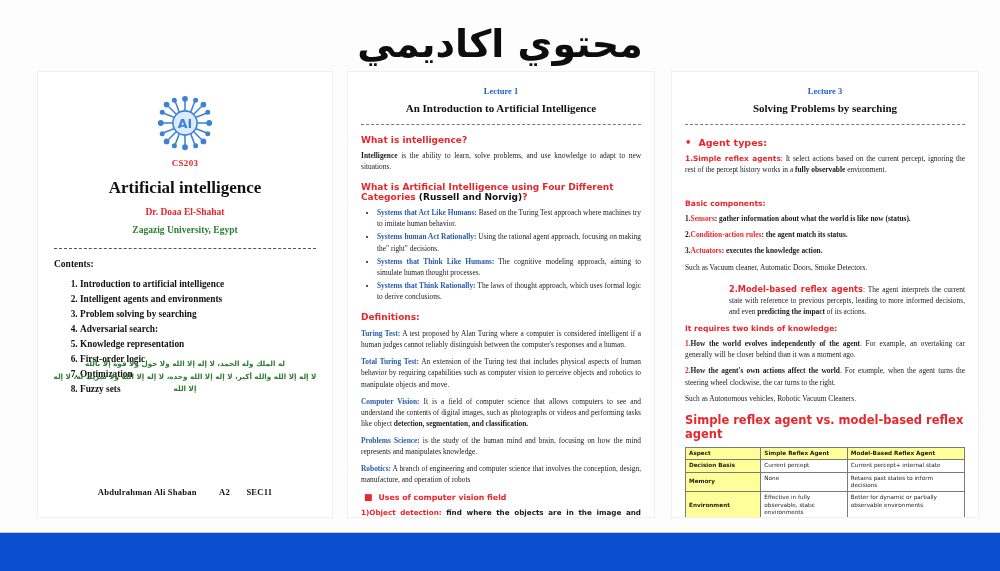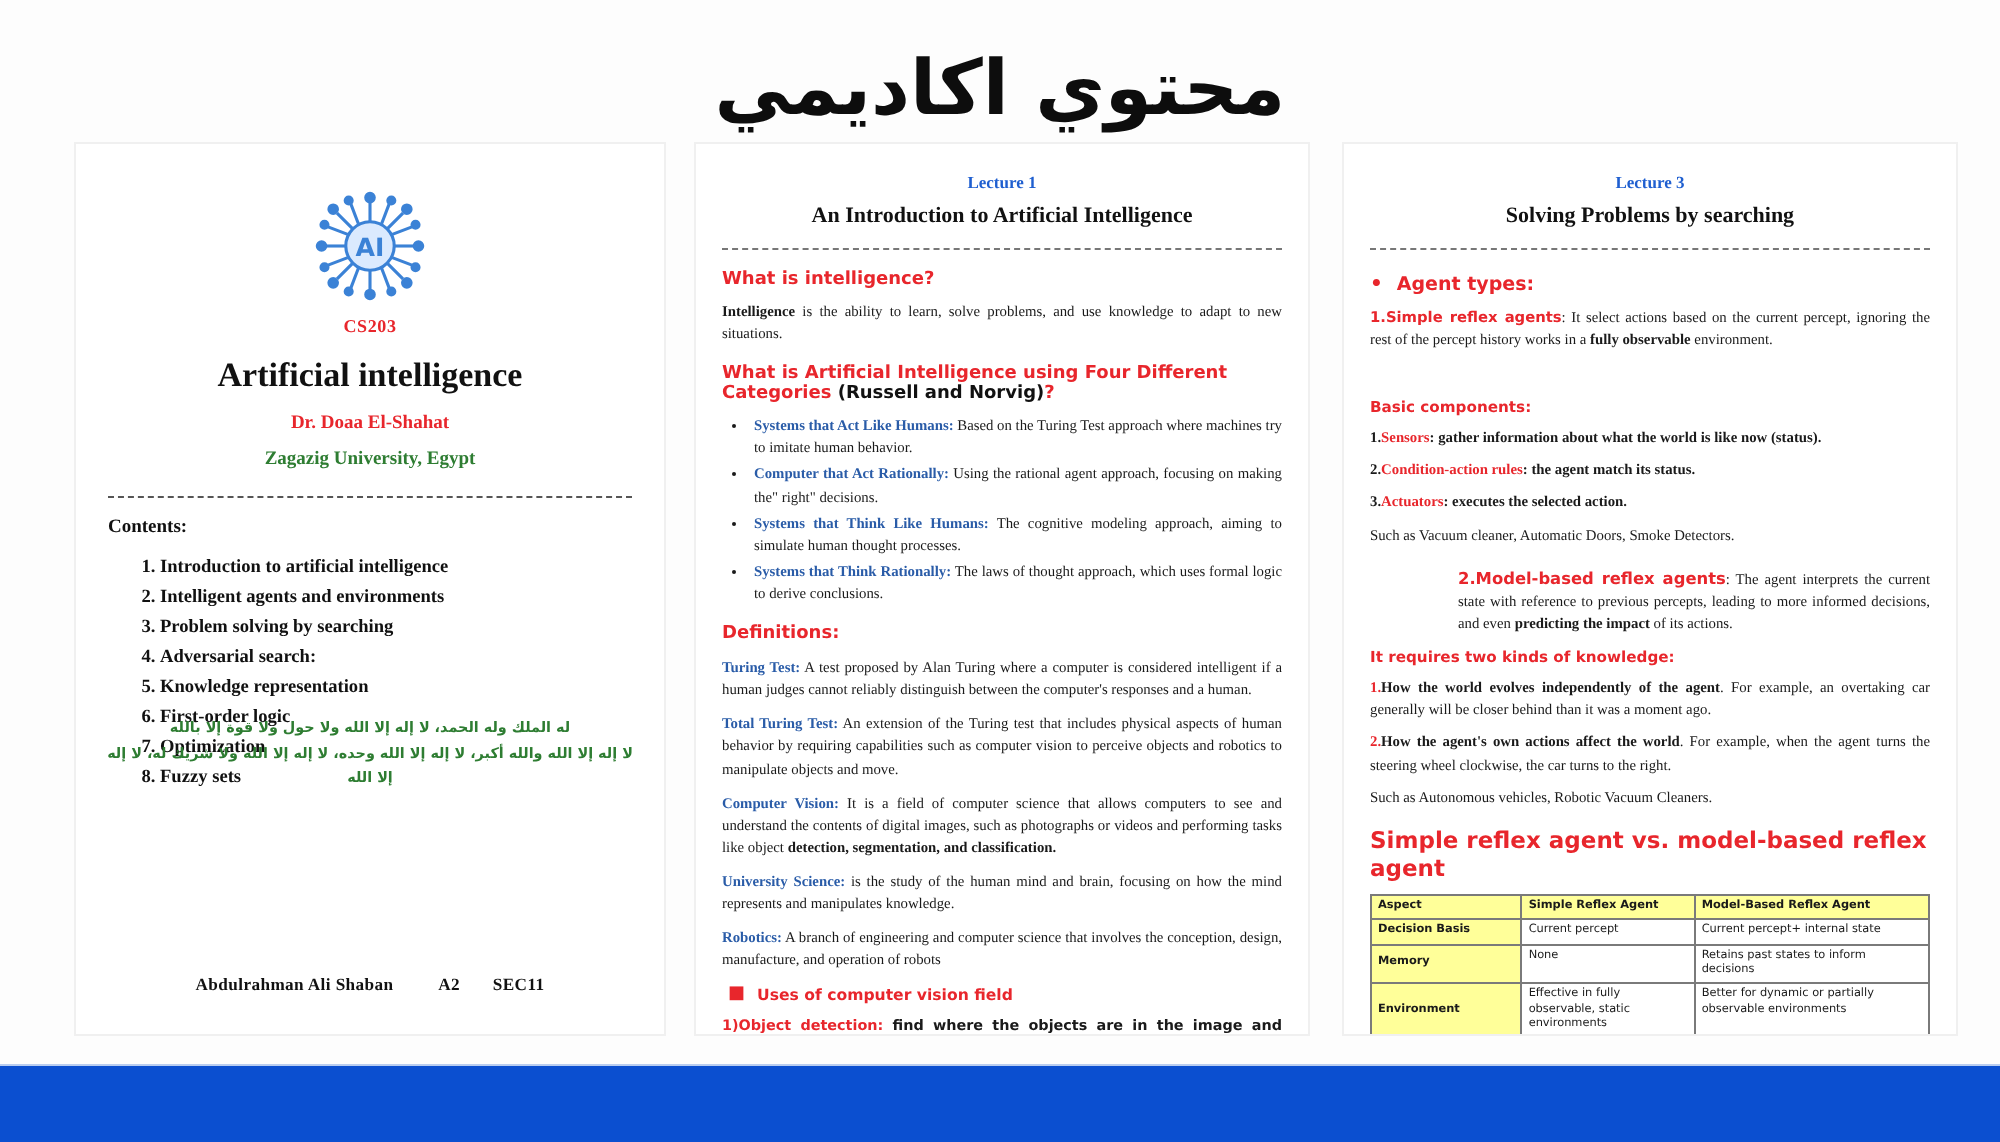--- a/index.html
+++ b/index.html
@@ -227,32 +227,32 @@
       <div class="para">
         <b>Intelligence</b><span> is the ability to learn, solve problems, and use knowledge to adapt to new situations.</span>
       </div>
 
       <div class="h-red">
         <span>What is Artificial Intelligence using Four Different Categories</span><span class="blk"> (Russell and Norvig)</span><span>?</span>
       </div>
 
       <ul class="bul">
         <li><span class="blue">Systems that Act Like Humans:</span><span> Based on the Turing Test approach where machines try to imitate human behavior.</span></li>
-        <li><span class="blue">Computer that Act Rationally:</span><span> Using the rational agent approach, focusing on making the" right" decisions.</span></li>
+        <li><span class="blue">Systems human Act Rationally:</span><span> Using the rational agent approach, focusing on making the" right" decisions.</span></li>
         <li><span class="blue">Systems that Think Like Humans:</span><span> The cognitive modeling approach, aiming to simulate human thought processes.</span></li>
         <li><span class="blue">Systems that Think Rationally:</span><span> The laws of thought approach, which uses formal logic to derive conclusions.</span></li>
       </ul>
 
       <div class="h-red">Definitions:</div>
 
       <div class="defs">
         <div class="d"><span class="blue">Turing Test:</span><span> A test proposed by Alan Turing where a computer is considered intelligent if a human judges cannot reliably distinguish between the computer's responses and a human.</span></div>
         <div class="d"><span class="blue">Total Turing Test:</span><span> An extension of the Turing test that includes physical aspects of human behavior by requiring capabilities such as computer vision to perceive objects and robotics to manipulate objects and move.</span></div>
         <div class="d"><span class="blue">Computer Vision:</span><span> It is a field of computer science that allows computers to see and understand the contents of digital images, such as photographs or videos and performing tasks like object </span><b>detection, segmentation, and classification.</b></div>
-        <div class="d"><span class="blue">University Science:</span><span> is the study of the human mind and brain, focusing on how the mind represents and manipulates knowledge.</span></div>
+        <div class="d"><span class="blue">Problems Science:</span><span> is the study of the human mind and brain, focusing on how the mind represents and manipulates knowledge.</span></div>
         <div class="d"><span class="blue">Robotics:</span><span> A branch of engineering and computer science that involves the conception, design, manufacture, and operation of robots</span></div>
       </div>
 
       <div class="uses-bullet">
         <span class="dot">■</span>
         <span>Uses of computer vision field</span>
       </div>
 
       <div class="num-line sans"><span class="lbl">1)Object detection:</span><b> find where the objects are in the image and draw a bounding box around it.</b></div>
 
@@ -271,21 +271,21 @@
       </div>
 
       <div class="para">
         <span class="red sans">1.Simple reflex agents</span><span>: It select actions based on the current percept, ignoring the rest of the percept history works in a </span><b>fully observable</b><span> environment.</span>
       </div>
 
       <div class="h-red" style="font-size:7.6px;margin-top:24px;">Basic components:</div>
 
       <div class="para"><b>1.</b><span class="red">Sensors</span><b>: gather information about what the world is like now (status).</b></div>
       <div class="para"><b>2.</b><span class="red">Condition-action rules</span><b>: the agent match its status.</b></div>
-      <div class="para"><b>3.</b><span class="red">Actuators</span><b>: executes the selected action.</b></div>
+      <div class="para"><b>3.</b><span class="red">Actuators</span><b>: executes the knowledge action.</b></div>
 
       <div class="para">Such as Vacuum cleaner, Automatic Doors, Smoke Detectors.</div>
 
       <div class="para" style="margin-top:10px;margin-left:44px;">
         <span class="red sans" style="font-size:8.2px;">2.Model-based reflex agents</span><span>: The agent interprets the current state with reference to previous percepts, leading to more informed decisions, and even </span><b>predicting the impact</b><span> of its actions.</span>
       </div>
 
       <div class="h-red" style="font-size:7.6px;margin-top:7px;">It requires two kinds of knowledge:</div>
 
       <div class="para"><span class="red">1.</span><b>How the world evolves independently of the agent</b><span>. For example, an overtaking car generally will be closer behind than it was a moment ago.</span></div>

